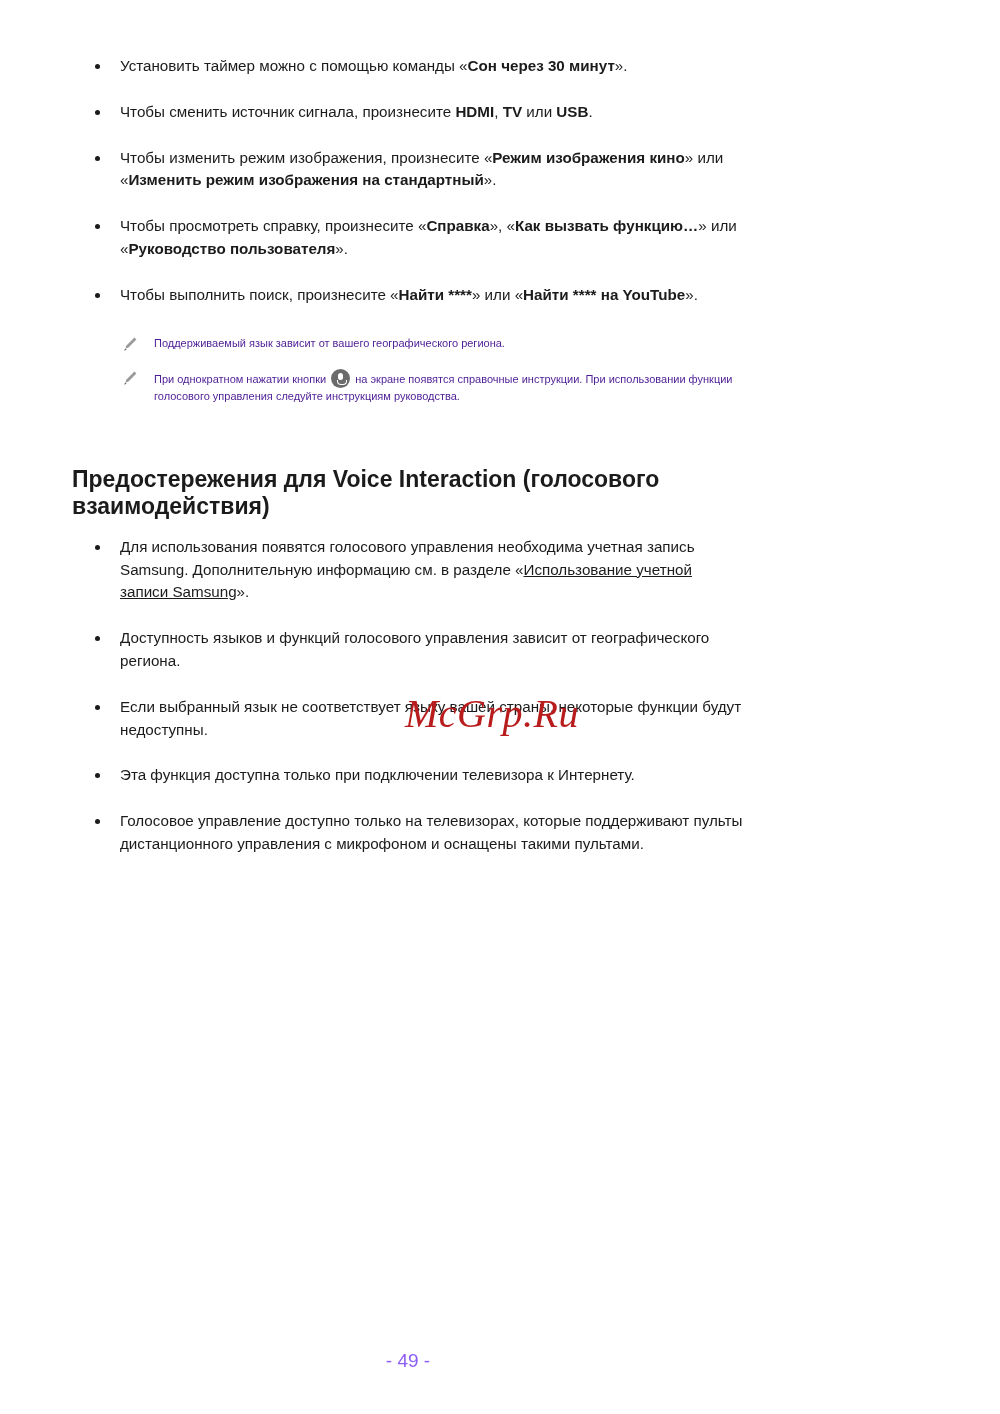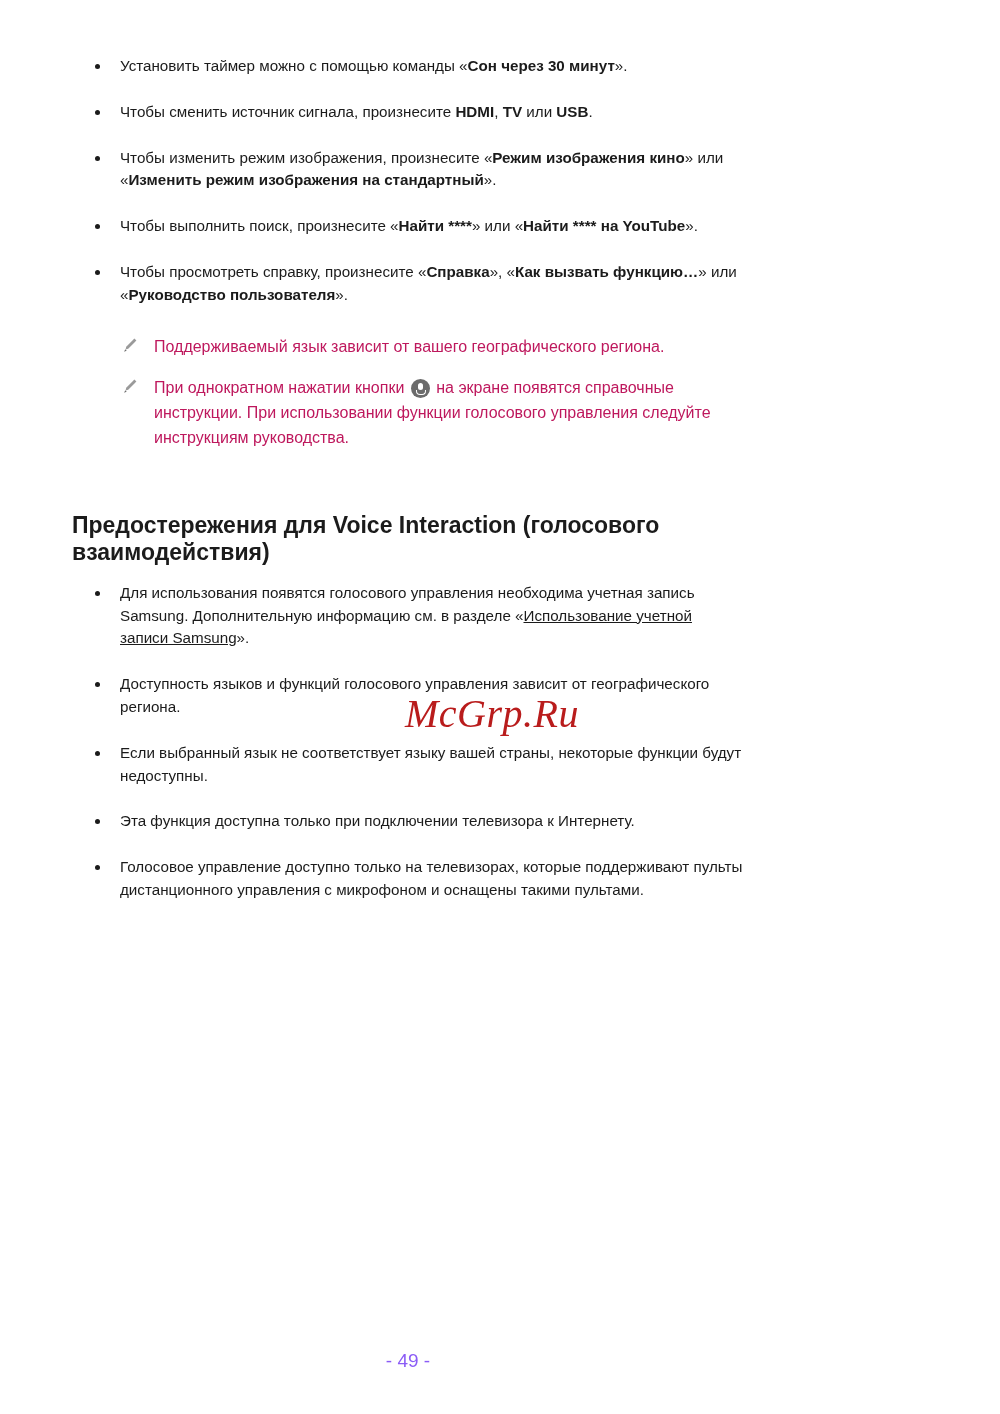--- a/index.html
+++ b/index.html
@@ -52,23 +52,23 @@
 
   
   .notes {
     margin-top: 28px;
     margin-left: 46px;
   }
   .note {
     position: relative;
     padding-left: 36px;
     margin-bottom: 17px;
-    font-size: 16px;
+    font-size: 11px;
     line-height: 1.55;
-    color: #be185d;
+    color: #4c1d95;
   }
   .note .pencil {
     position: absolute;
     left: 4px;
     top: 1px;
     width: 16px;
     height: 16px;
   }
   .mic-inline {
     display: inline-block;
@@ -148,22 +148,22 @@
 </style>
 </head>
 <body>
 
 <div class="page">
 
   <ul class="bullets" id="top-bullets">
       <li><span>Установить таймер можно с помощью команды «</span><span class="b">Сон через 30 минут</span><span>».</span></li>
       <li><span>Чтобы сменить источник сигнала, произнесите </span><span class="b">HDMI</span><span>, </span><span class="b">TV</span><span> или </span><span class="b">USB</span><span>.</span></li>
       <li><span>Чтобы изменить режим изображения, произнесите «</span><span class="b">Режим изображения кино</span><span>» или «</span><span class="b">Изменить режим изображения на стандартный</span><span>».</span></li>
+      <li><span>Чтобы просмотреть справку, произнесите «</span><span class="b">Справка</span><span>», «</span><span class="b">Как вызвать функцию…</span><span>» или «</span><span class="b">Руководство пользователя</span><span>».</span></li>
       <li><span>Чтобы выполнить поиск, произнесите «</span><span class="b">Найти ****</span><span>» или «</span><span class="b">Найти **** на YouTube</span><span>».</span></li>
-      <li><span>Чтобы просмотреть справку, произнесите «</span><span class="b">Справка</span><span>», «</span><span class="b">Как вызвать функцию…</span><span>» или «</span><span class="b">Руководство пользователя</span><span>».</span></li>
     </ul>
 
   <div class="notes" id="note-list">
       <div class="note"><span class="pencil"><svg width="16" height="16" viewBox="0 0 16 16" xmlns="http://www.w3.org/2000/svg">
             <path d="M12.4 1.6l2 2-8.2 8.2-2.6.6.6-2.6z" fill="#9a9a9a"></path>
             <path d="M3.2 12.2l-1.1 2.6 2.6-1.1z" fill="#6f6f6f"></path>
           </svg></span><span>Поддерживаемый язык зависит от вашего географического региона.</span></div>
       <div class="note"><span class="pencil"><svg width="16" height="16" viewBox="0 0 16 16" xmlns="http://www.w3.org/2000/svg">
             <path d="M12.4 1.6l2 2-8.2 8.2-2.6.6.6-2.6z" fill="#9a9a9a"></path>
             <path d="M3.2 12.2l-1.1 2.6 2.6-1.1z" fill="#6f6f6f"></path>

